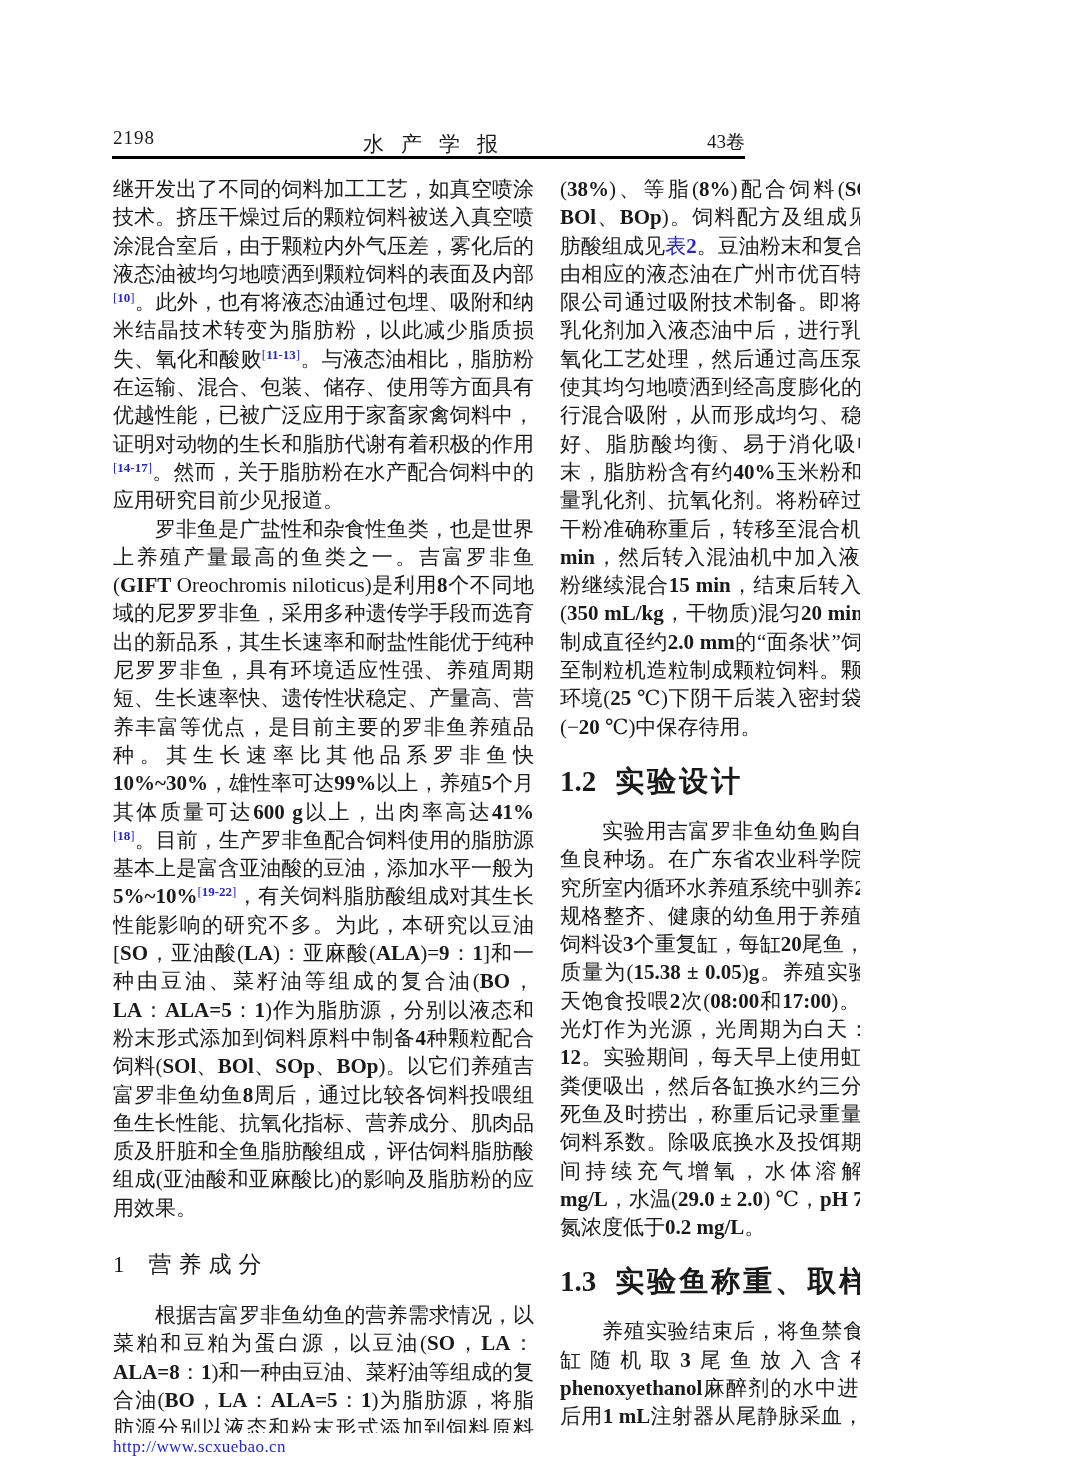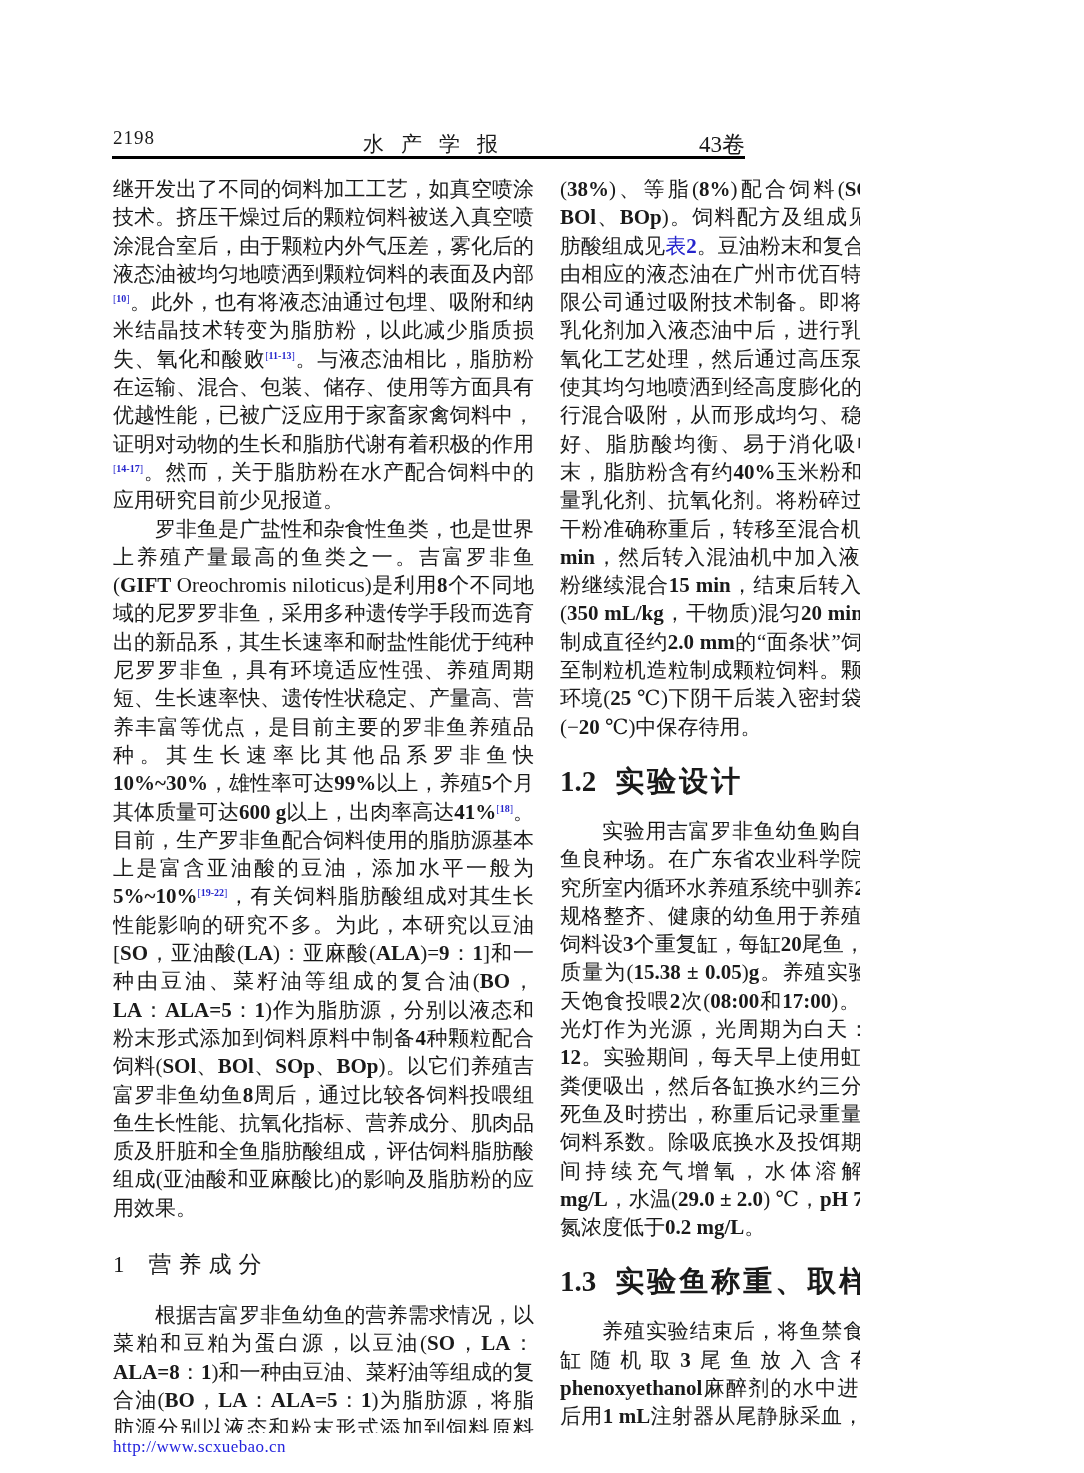--- a/index.html
+++ b/index.html
@@ -17,33 +17,33 @@
     color:var(--ink);
     overflow:hidden;
     margin-top:38px;
   }
   
   .hdr-num{position:absolute;left:113px;top:89px;font-size:19px;letter-spacing:1px;}
   .hdr-title{
     position:absolute;left:50%;top:92px;transform:translateX(-50%);
     font-size:21px;letter-spacing:17px;margin-left:9px;white-space:nowrap;
   }
-  .hdr-vol{position:absolute;right:115px;top:91px;font-size:23px;}
+  .hdr-vol{position:absolute;right:115px;top:91px;font-size:19px;}
   .hdr-rule{position:absolute;left:112px;right:115px;top:118px;height:2.5px;background:#000;}
   
   .col{position:absolute;top:137px;height:1258px;overflow:hidden;}
   .col-left{left:113px;width:421px;}
   .col-right{left:560px;width:410px;}
   .par{
     margin:0;font-size:21px;line-height:28.3px;
     text-align:justify;text-justify:inter-ideograph;
   }
   .par.ind{text-indent:42px;}
   .lat{font-weight:bold;}
-  .cite{color:var(--link);font-size:10px;vertical-align:7px;line-height:0;letter-spacing:0;}
+  .cite{color:var(--link);font-size:13px;vertical-align:7px;line-height:0;letter-spacing:0;}
   .tbl-link{color:var(--link);}
   .sp-i{}
   .sec1{margin:27px 0 21px 0;font-size:23px;white-space:nowrap;}
   .sec1 .sec-num{font-family:"Liberation Serif","DejaVu Serif",serif;}
   .sec1 .sec-title{
     font-family:"Liberation Sans","DejaVu Sans",sans-serif;
     font-weight:400;margin-left:24px;letter-spacing:7px;
   }
   .sec2{margin:21px 0 15px 0;font-size:29px;font-weight:bold;white-space:nowrap;}
   .sec2 .sec-num{font-family:"Liberation Serif","DejaVu Serif",serif;}

